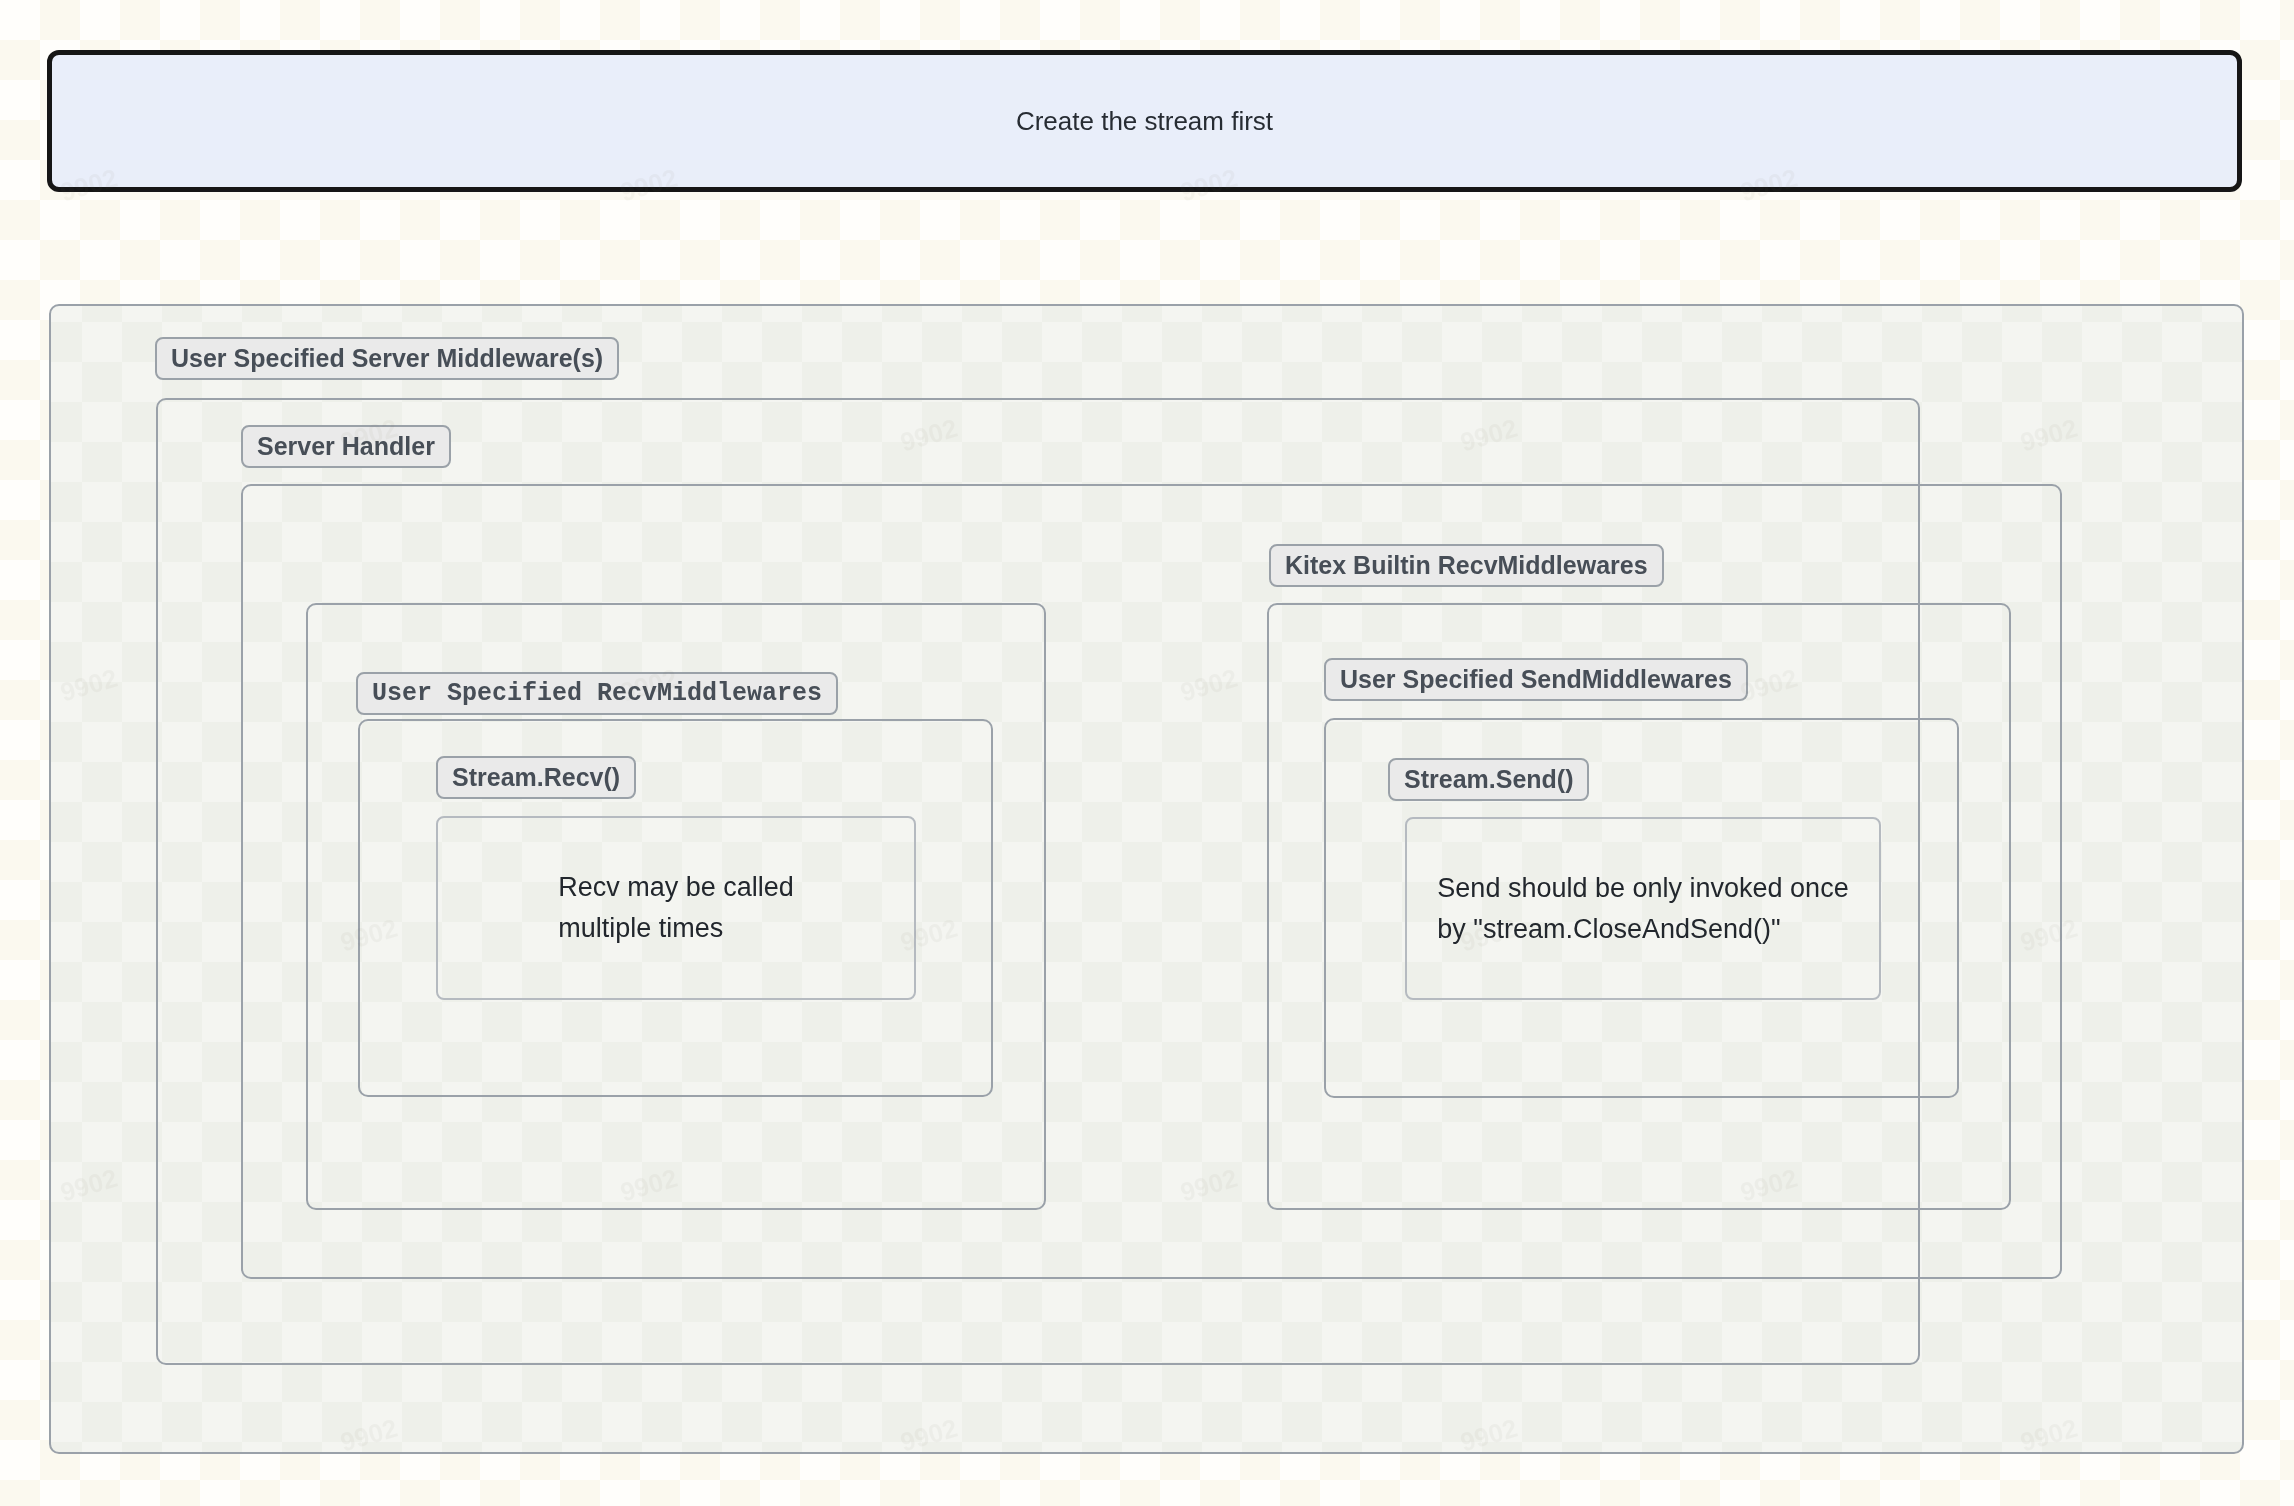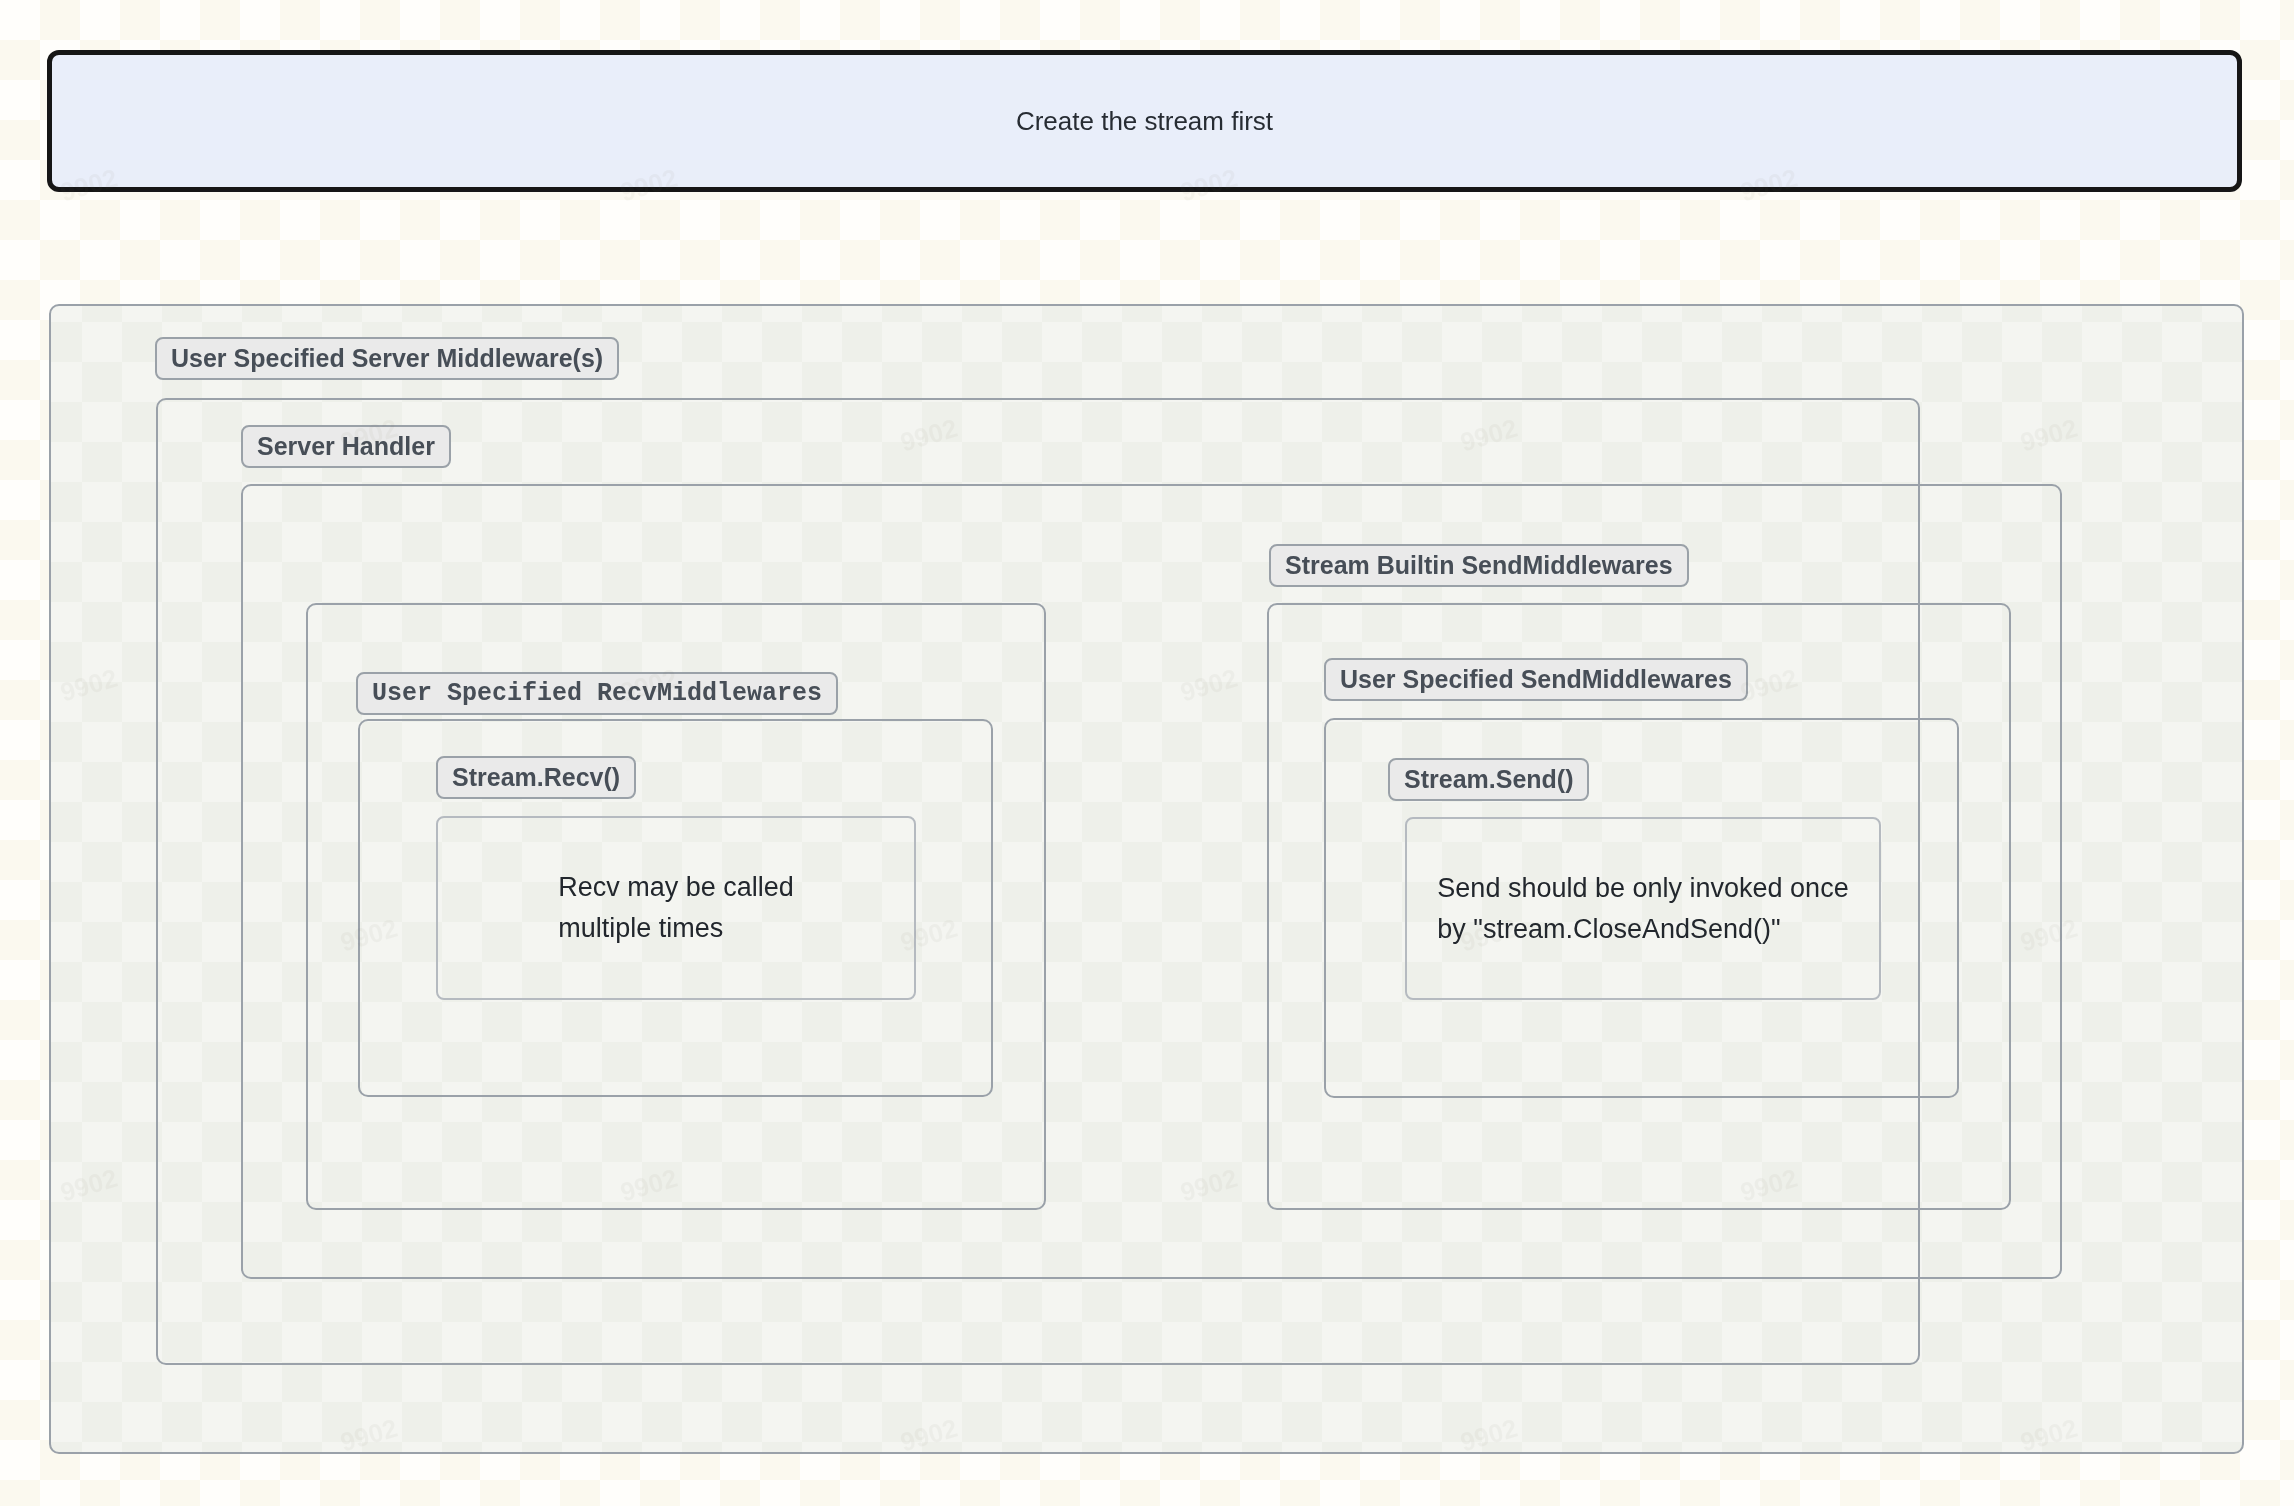--- a/index.html
+++ b/index.html
@@ -101,21 +101,21 @@
             </div>
 
             <div class="note" style="left:76px;top:95px;width:480px;height:184px;">
               <div class="note-text">Recv may be called
 multiple times</div>
             </div>
           </div>
         </div>
 
         <div class="badge" style="left:1026px;top:58px;">
-          <span>Stream Builtin SendMiddlewares</span>
+          <span>Kitex Builtin RecvMiddlewares</span>
         </div>
 
         <div class="gbox" style="left:1024px;top:117px;width:744px;height:607px;">
 
           <div class="badge" style="left:55px;top:53px;">
             <span>User Specified SendMiddlewares</span>
           </div>
 
           <div class="gbox" style="left:55px;top:113px;width:635px;height:380px;">
 

